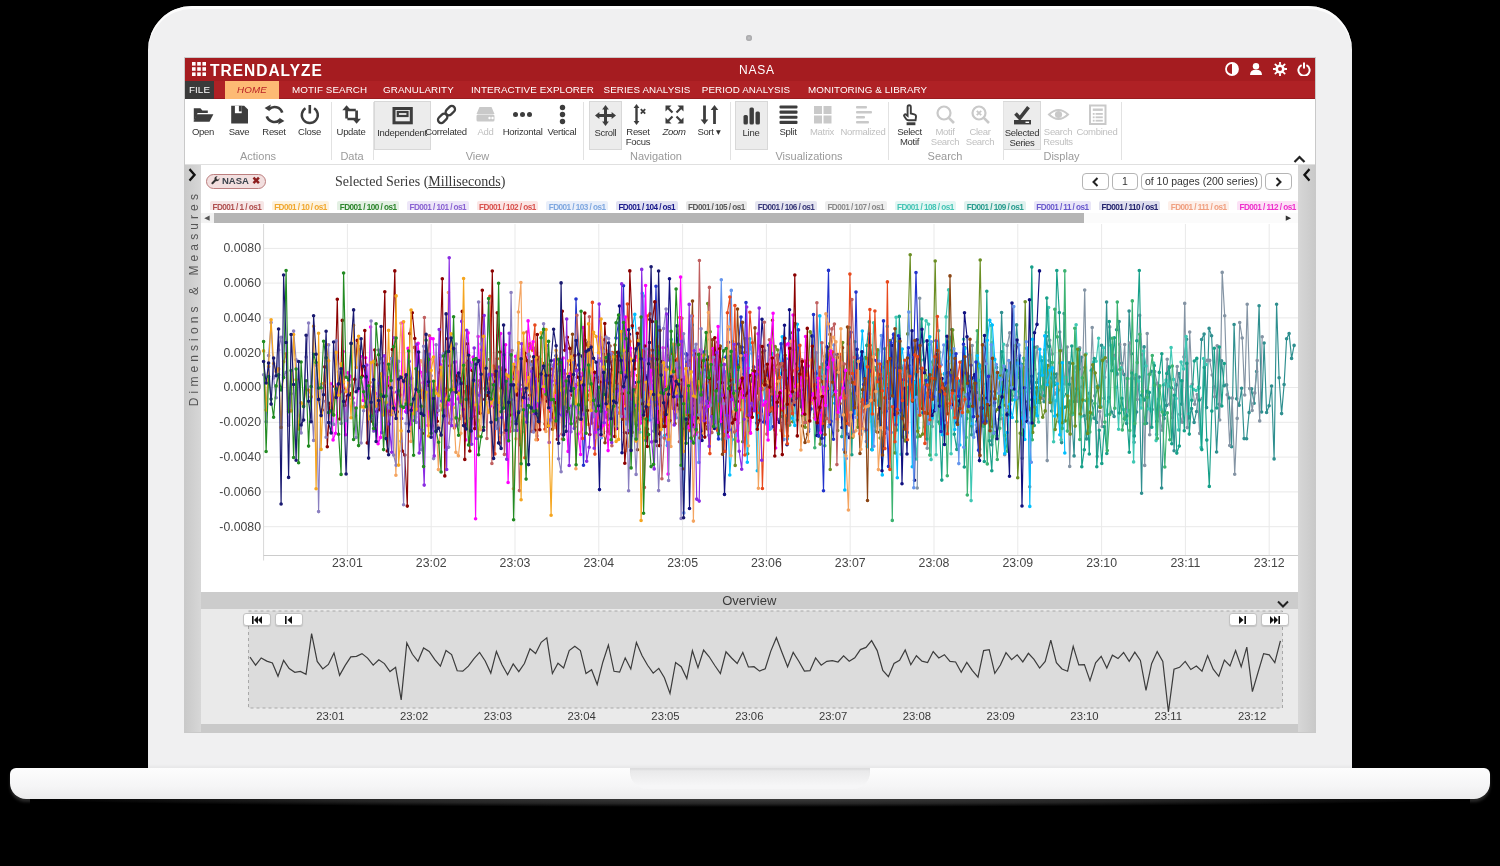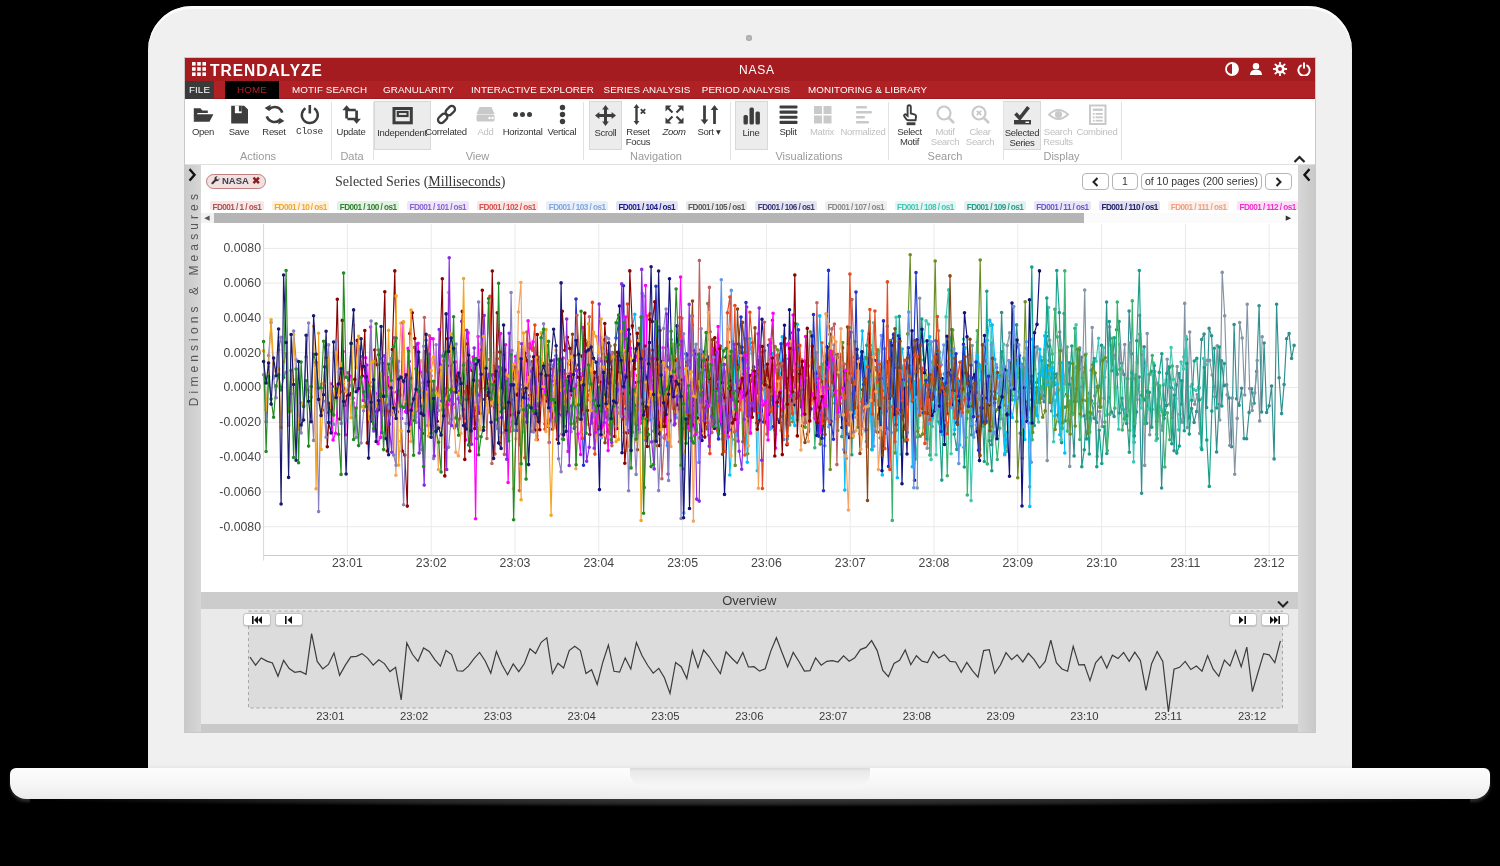--- a/index.html
+++ b/index.html
@@ -29,21 +29,21 @@
 #brand { position:absolute; left:25px; top:3.5px; color:#fff; font-size:15.5px; font-weight:bold;
   letter-spacing:1px; transform:scaleY(1.02); transform-origin:top left; }
 #apptitle { position:absolute; left:7px; top:5px; width:1130px; text-align:center; color:#fff;
   font-size:12px; letter-spacing:0.8px; }
 .hicon { position:absolute; top:4px; }
 #menubar { position:absolute; left:0; top:23px; width:1130px; height:18px; background:#af2125;
   box-shadow: inset 0 -1px 0 rgba(0,0,0,0.12); }
 .mitem { position:absolute; top:0; height:18px; line-height:18px; color:#fff;
   font-size:9.8px; letter-spacing:0.1px; text-align:center; white-space:nowrap; }
 #m-file { left:0; width:29px; background:#3a3a3a; }
-#m-home { left:40px; width:54px; background:#000000; color:#b92025; }
+#m-home { left:40px; width:54px; background:#fdba74; color:#b92025;font-style:italic; }
 
 
 #toolbar { position:absolute; left:0; top:41px; width:1130px; height:66px; background:#fff;
   border-bottom:1px solid #e0e0e0; }
 .tbtn { position:absolute; top:2px; height:49px; text-align:center; color:#333;
   font-size:9.5px; letter-spacing:-0.3px; white-space:nowrap; }
 .tbtn svg { display:block; margin:2px auto 1px; }
 .tbtn .lb { line-height:10.3px; }
 .tbtn.sel { background:#ececec; border:1px solid #d8d8d8; }
 .tbtn.dis { color:#c0c0c0; }
@@ -180,21 +180,21 @@
           </div>
           <div class="tbtn" style="left:67.0px;width:44px;">
             <svg width="23" height="23" viewBox="0 0 23 23">
               <path d="M19.2 9.6A8 8 0 0 0 6 6.3" stroke="#3d3d3d" stroke-width="2.7" fill="none"></path>
               <path d="M7.8 1.6L6.5 8.3 1.6 5z" fill="#3d3d3d"></path>
               <path d="M3.8 13.4a8 8 0 0 0 13.2 3.3" stroke="#3d3d3d" stroke-width="2.7" fill="none"></path>
               <path d="M15.2 21.4l1.3-6.7 4.9 3.3z" fill="#3d3d3d"></path>
             </svg>
             <div class="lb">Reset</div>
           </div>
-          <div class="tbtn" style="left:102.5px;width:44px;font-family:Liberation Mono, monospace;">
+          <div class="tbtn" style="left:102.5px;width:44px;">
             <svg width="23" height="23" viewBox="0 0 23 23">
               <path d="M7.5 5.2a8 8 0 1 0 8.6 0" stroke="#3d3d3d" stroke-width="2.4" fill="none"></path>
               <line x1="11.8" y1="2" x2="11.8" y2="10.5" stroke="#3d3d3d" stroke-width="2.6"></line>
             </svg>
             <div class="lb">Close</div>
           </div>
           <div class="tbtn" style="left:144.0px;width:44px;">
             <svg width="23" height="23" viewBox="0 0 23 23">
               <path d="M6.6 15.5V7h9.2" stroke="#3d3d3d" stroke-width="2.7" fill="none"></path>
               <path d="M6.6 2.2L2.3 7.2h8.6z" fill="#3d3d3d"></path>

